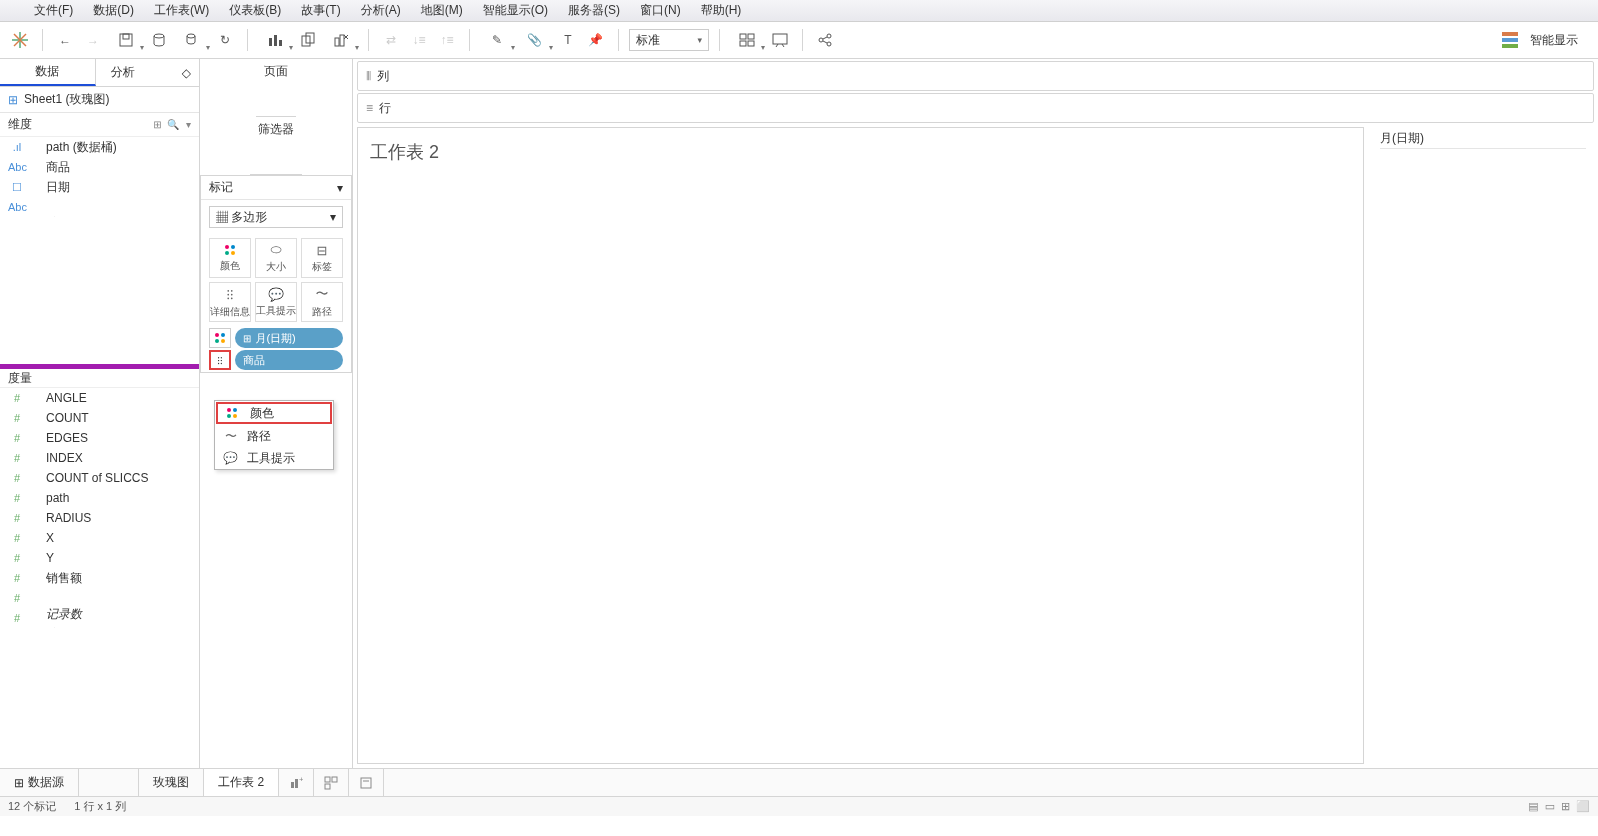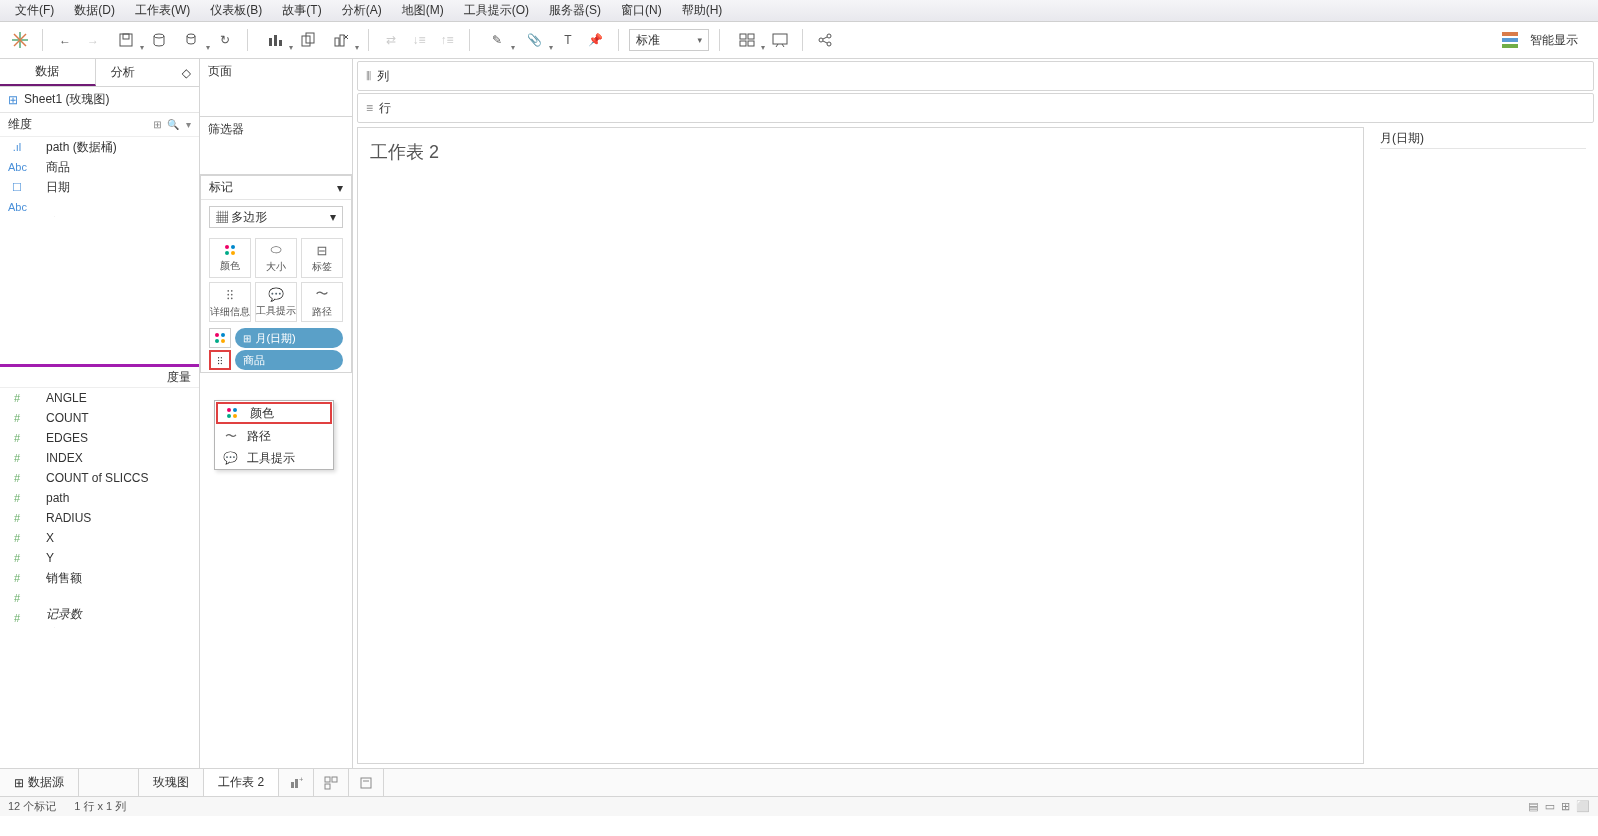--- a/index.html
+++ b/index.html
@@ -1,53 +1,53 @@
 <!DOCTYPE html>
 <html><head>
 <meta charset="utf-8">
 <style>
 * { box-sizing: border-box; margin: 0; padding: 0; font-family: "Microsoft YaHei", sans-serif; }
 body { width: 1598px; height: 836px; background: #fff; font-size: 12px; color: #333; overflow: hidden; }
 
-.menubar { height: 22px; background: linear-gradient(#f5f5f8,#e8e8ed); border-bottom: 1px solid #d0d0d0; display: flex; align-items: center; padding-left: 5px; }
+.menubar { height: 22px; background: linear-gradient(#f5f5f8,#e8e8ed); border-bottom: 1px solid #d0d0d0; display: flex; align-items: center; padding-left: 24px; }
 .menubar .menu-item { padding: 2px 10px; cursor: default; }
 
 .toolbar { height: 37px; background: #fff; border-bottom: 1px solid #d5d5d5; display: flex; align-items: center; padding: 0 8px; gap: 4px; }
 .toolbar .sep { width: 1px; height: 22px; background: #d5d5d5; margin: 0 6px; }
 .toolbar .tbtn { width: 24px; height: 24px; display: flex; align-items: center; justify-content: center; color: #555; cursor: default; position: relative; }
 .toolbar .tbtn.wide { width: 34px; }
 .toolbar .dropdown-caret::after { content: "▾"; font-size: 8px; position: absolute; right: -1px; bottom: 0; color: #777; }
 .toolbar .select-std { border: 1px solid #ccc; height: 22px; padding: 0 6px; display: flex; align-items: center; width: 80px; justify-content: space-between; }
 .toolbar .caret { font-size: 9px; color: #666; }
 .smart-show { margin-left: auto; display: flex; align-items: center; gap: 12px; padding-right: 12px; }
 .smart-show .icon-box { width: 16px; height: 16px; display: flex; flex-direction: column; gap: 2px; }
 .smart-show .icon-box span { height: 4px; }
 .smart-show .icon-box span:nth-child(1){background:#d97c4a;} .smart-show .icon-box span:nth-child(2){background:#5a9bd5;} .smart-show .icon-box span:nth-child(3){background:#70ad47;}
 
 .main { display: flex; height: 709px; }
 
 .side-left { width: 200px; border-right: 1px solid #d5d5d5; display: flex; flex-direction: column; }
 .side-tabs { height: 28px; display: flex; border-bottom: 1px solid #d5d5d5; }
 .side-tabs .tab { width: 50%; display: flex; align-items: center; justify-content: center; border-right: 1px solid #d5d5d5; position: relative; }
-.side-tabs .tab.active { border-bottom: 2px solid #701a75; text-align: center; }
+.side-tabs .tab.active { border-bottom: 2px solid #1d4ed8; text-align: center; }
 .side-tabs .tab:last-child { border-right: none; justify-content: space-between; padding: 0 8px; margin-left: 7px; }
 .ds-row { height: 26px; display: flex; align-items: center; padding: 0 8px; gap: 6px; border-bottom: 1px solid #e5e5e5; }
 .section-header { height: 24px; display: flex; align-items: center; padding: 0 8px; font-size: 12px; color: #333; border-bottom: 1px solid #eee; justify-content: space-between; }
 .section-header .icons { display: flex; gap: 6px; color: #888; font-size: 10px; }
 .field-list { overflow: auto; }
 .field-row { height: 20px; display: flex; align-items: center; padding: 0 8px; gap: 20px; }
 .field-row .ficon { width: 18px; text-align: center; color: #888; font-size: 11px; }
 .field-row .ficon.blue { color: #4a90d9; }
 .field-row .ficon.green { color: #6aaf6a; }
 .field-row .fname { flex: 1; white-space: nowrap; }
 .field-row .italic { font-style: italic; margin-top: 32px; }
 .spacer { flex: 1; }
-.measures-header { border-top: 3px solid #a21caf; justify-content: flex-end; }
-
-.shelf-col { width: 153px; border-right: 1px solid #d5d5d5; display: flex; flex-direction: column; }
+.measures-header { border-top: 5px solid #a21caf; }
+
+.shelf-col { width: 153px; border-right: 1px solid #d5d5d5; display: flex; flex-direction: column; align-items: center; }
 .shelf-box { border-bottom: 1px solid #d5d5d5; }
 .shelf-title { height: 24px; display: flex; align-items: center; padding: 0 8px; font-size: 12px; color: #333; }
 .marks-card { border: 1px solid #d5d5d5; margin: 0; }
 .marks-title { height: 24px; display: flex; align-items: center; justify-content: space-between; padding: 4px 8px; border-bottom: 1px solid #e5e5e5; }
 .mark-type { margin: 6px 8px; border: 1px solid #ccc; height: 22px; display: flex; align-items: center; padding: 0 6px; justify-content: space-between; }
 .mark-cells { display: grid; grid-template-columns: 1fr 1fr 1fr; gap: 4px; padding: 4px 8px; }
 .mark-cell { border: 1px solid #ddd; height: 40px; display: flex; flex-direction: column; align-items: center; justify-content: center; gap: 2px; }
 .mark-cell .mi { font-size: 13px; color: #666; }
 .mark-cell .ml { font-size: 10px; color: #555; }
 .pill-row { display: flex; align-items: center; margin: 2px 8px; gap: 4px; }
@@ -85,21 +85,21 @@
 <body>
 
 <div class="menubar">
   <div class="menu-item">文件(F)</div>
   <div class="menu-item">数据(D)</div>
   <div class="menu-item">工作表(W)</div>
   <div class="menu-item">仪表板(B)</div>
   <div class="menu-item">故事(T)</div>
   <div class="menu-item">分析(A)</div>
   <div class="menu-item">地图(M)</div>
-  <div class="menu-item">工具提示(O)</div>
+  <div class="menu-item">智能显示(O)</div>
   <div class="menu-item">服务器(S)</div>
   <div class="menu-item">窗口(N)</div>
   <div class="menu-item">帮助(H)</div>
 </div>
 
 <div class="toolbar">
   <div class="tbtn">
       <svg width="18" height="18" viewBox="0 0 18 18">
         <g fill="none" stroke="#5a7" stroke-width="1.5">
           <line x1="9" y1="1" x2="9" y2="17"></line>

